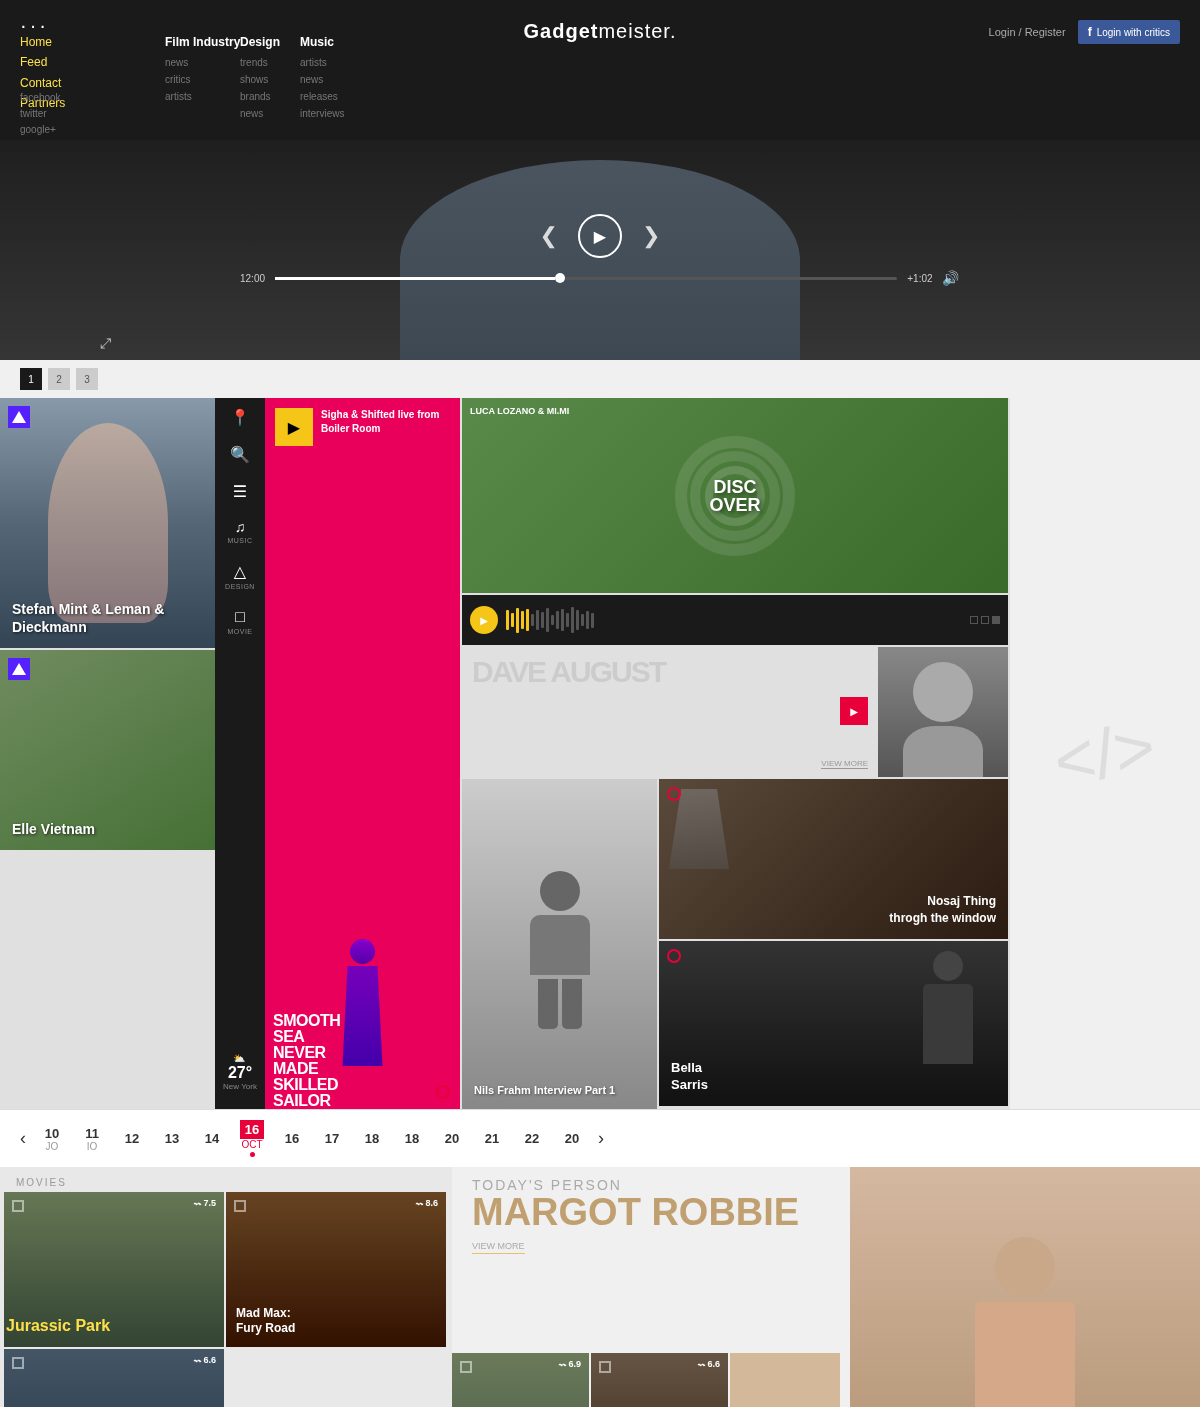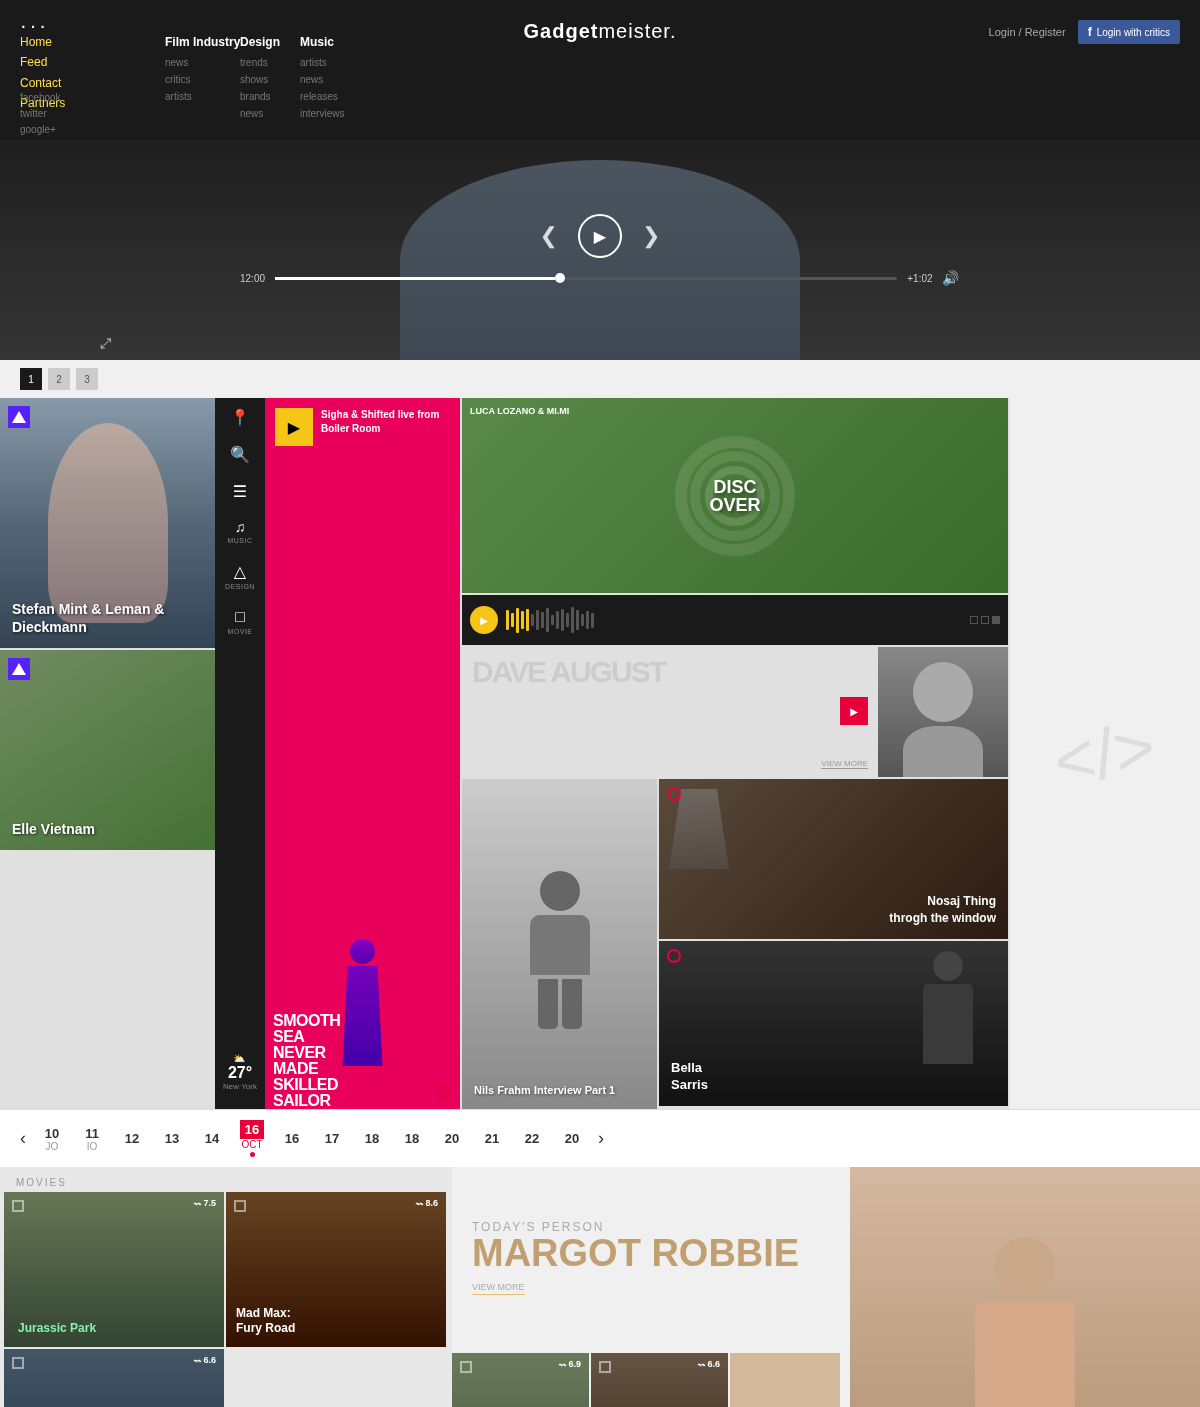--- a/index.html
+++ b/index.html
@@ -675,21 +675,21 @@
   <div style="width:450px;flex-shrink:0;">
     <div style="font-size:10px;color:#999;letter-spacing:2px;text-transform:uppercase;padding:10px 16px 0;">MOVIES</div>
     <div style="display:grid;grid-template-columns:1fr 1fr;gap:2px;padding:4px 4px;">
 
       <div style="position:relative;overflow:hidden;min-height:155px;background:#556644;">
         <div style="position:absolute;inset:0;background:linear-gradient(to bottom,#667755,#334433);"></div>
         <div style="position:absolute;top:8px;left:8px;width:12px;height:12px;border:2px solid rgba(255,255,255,0.5);"></div>
         <div style="position:absolute;top:6px;right:8px;color:#fff;font-size:9px;font-weight:bold;">
           <span style="font-size:7px;">〰</span> 7.5
         </div>
-        <div style="position:absolute;bottom:10px;left:14px;color:#86efac;font-size:12px;font-weight:bold;line-height:1.3;">Jurassic Park</div>
+        <div style="position:absolute;bottom:10px;left:2px;color:#fde047;font-size:16px;font-weight:bold;line-height:1.3;">Jurassic Park</div>
       </div>
 
       <div style="position:relative;overflow:hidden;min-height:155px;background:#443322;">
         <div style="position:absolute;inset:0;background:linear-gradient(to bottom,#664422,#331100);"></div>
         <div style="position:absolute;top:8px;left:8px;width:12px;height:12px;border:2px solid rgba(255,255,255,0.5);"></div>
         <div style="position:absolute;top:6px;right:8px;color:#fff;font-size:9px;font-weight:bold;">
           <span style="font-size:7px;">〰</span> 8.6
         </div>
         <div style="position:absolute;bottom:10px;left:10px;color:#fff;font-size:12px;font-weight:bold;line-height:1.3;white-space:pre-line;">Mad Max:
 Fury Road</div>
@@ -705,21 +705,21 @@
       </div>
 
       <div style="background:#e8e8e8;display:flex;align-items:center;justify-content:center;min-height:155px;position:relative;">
         
       </div>
 
     </div>
   </div>
 
   <div style="flex:1;position:relative;overflow:hidden;min-height:340px;background:#f0f0f0;">
-    <div style="font-size:12px;color:#aaa;letter-spacing:2px;text-transform:uppercase;padding:10px 20px 0;margin-top:43px;">TODAY'S PERSON</div>
+    <div style="font-size:14px;color:#aaa;letter-spacing:2px;text-transform:uppercase;padding:10px 20px 0;">TODAY'S PERSON</div>
     <div style="font-size:38px;font-weight:900;color:#c0a070;line-height:1;padding:0 20px;">MARGOT ROBBIE</div>
     <div class="view-more-btn">VIEW MORE</div>
 
     
     <div style="position:absolute;right:0;top:0;width:350px;height:340px;background:linear-gradient(to bottom,#d4b8a0,#b09070);overflow:hidden;">
 
       <div style="position:absolute;bottom:0;left:50%;transform:translateX(-50%);width:200px;height:300px;">
         <div style="width:60px;height:60px;background:#c8a888;border-radius:50%;margin:30px auto 0;"></div>
         <div style="width:100px;height:180px;background:#d4a888;margin:5px auto 0;border-radius:5px 5px 20px 20px;"></div>
       </div>

